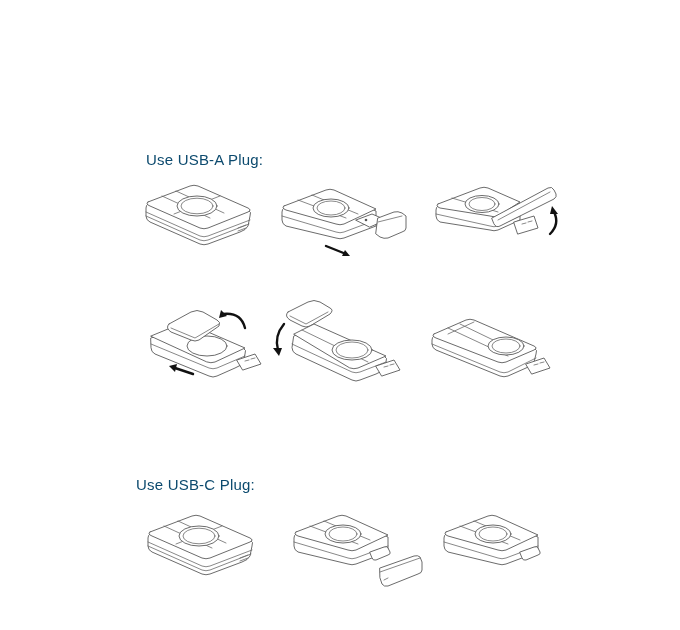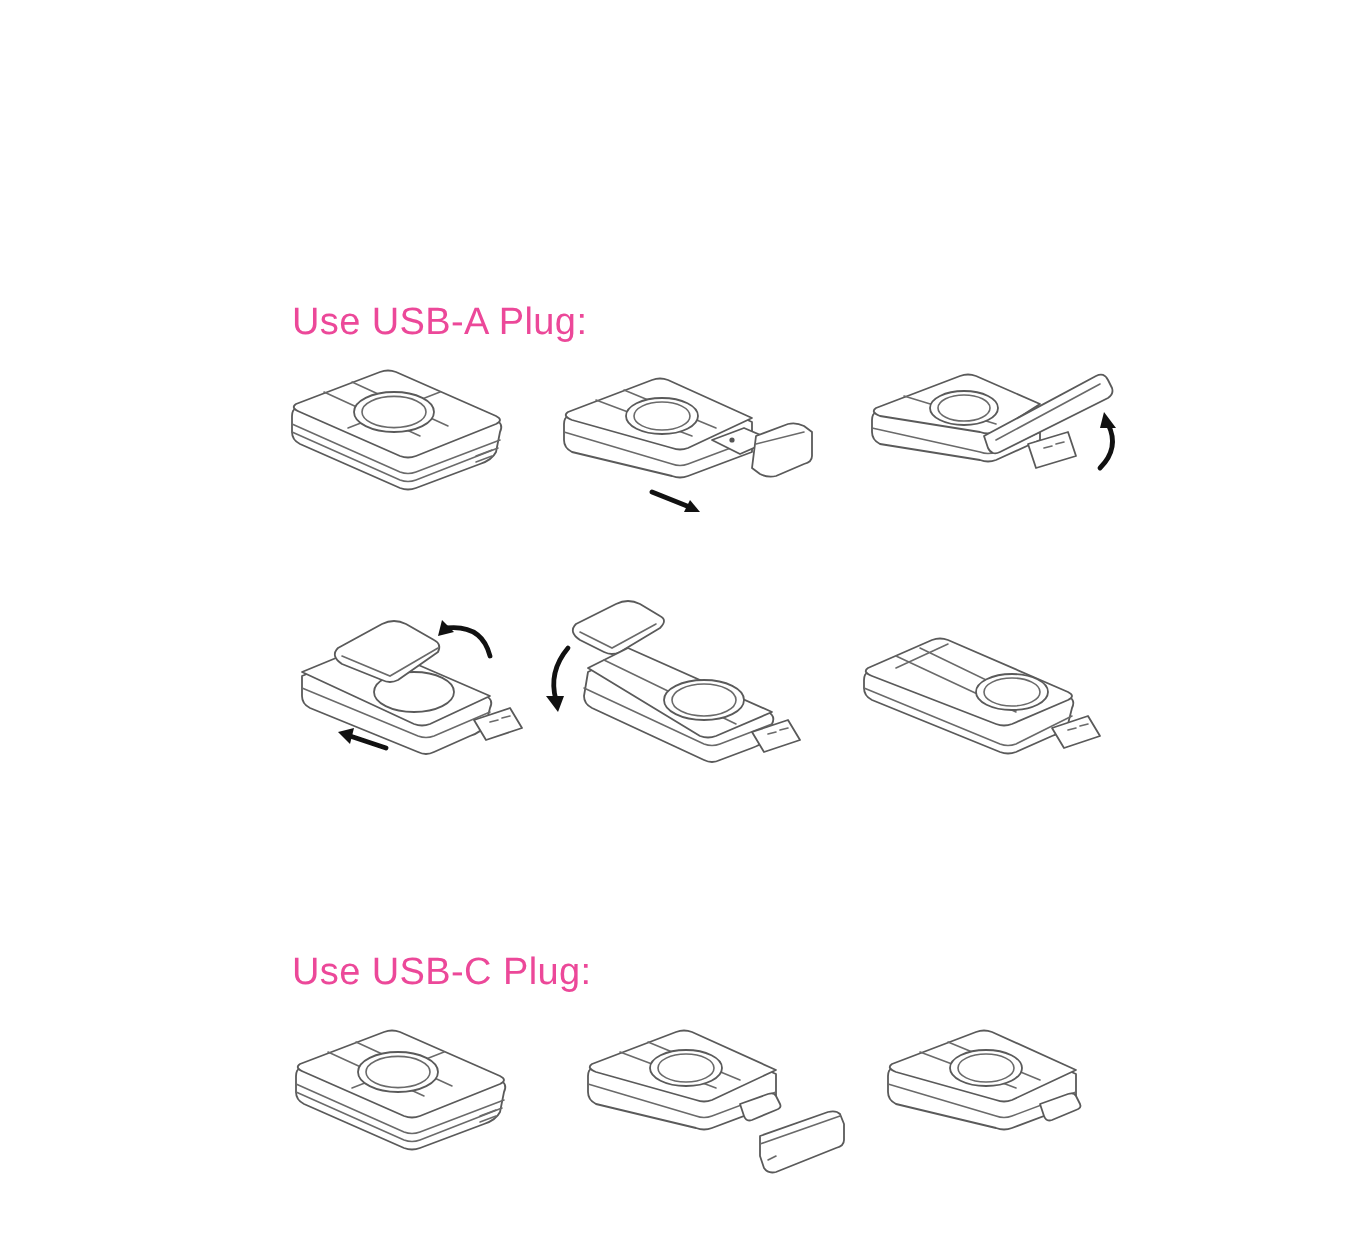--- a/index.html
+++ b/index.html
@@ -1,18 +1,18 @@
 <!DOCTYPE html>
 <html><head>
 <meta charset="utf-8">
 <style>
   html, body { margin: 0; padding: 0; background: #ffffff; }
   body { width: 680px; height: 630px; position: relative; overflow: hidden;
          font-family: "Liberation Sans", "DejaVu Sans", sans-serif; }
-  .section-title { position: absolute; font-size: 19px; color: #ec4899; letter-spacing: 0.2px; }
+  .section-title { position: absolute; font-size: 15px; color: #0c4a6e; letter-spacing: 0.2px; }
   .fig { position: absolute; }
   .fig svg { display: block; overflow: visible; }
   .ln { fill: #ffffff; stroke: #5a5a5a; stroke-width: 0.9; stroke-linejoin: round; stroke-linecap: round; }
   .ln2 { fill: none; stroke: #6a6a6a; stroke-width: 0.8; stroke-linecap: round; }
   .arrow { fill: none; stroke: #111; stroke-width: 2.4; stroke-linecap: round; }
   .arrowhead { fill: #111; stroke: none; }
 </style>
 </head>
 <body>
 
@@ -138,21 +138,21 @@
     <path class="ln" d="M8,20 L40,6 Q44,4.5 48,6 L108,32 Q112,34 108,36 L80,48 Q76,49.5 72,48 L10,24 Q5,22 8,20 Z"></path>
     <path class="ln2" d="M22,14 L82,42 M34,10 L92,38 M48,8 L22,20"></path>
     <ellipse class="ln" cx="80" cy="32" rx="18" ry="9"></ellipse>
     <ellipse class="ln2" cx="80" cy="32" rx="14" ry="7"></ellipse>
 
     <path class="ln" d="M100,50 L118,44 L124,54 L106,60 Z"></path>
     <path class="ln2" d="M108,51 L112,50 M114,49 L118,48"></path>
   </svg>
 </div>
 
-<div class="section-title" style="left:146px; top:476px;">Use USB-C Plug:</div>
+<div class="section-title" style="left:136px; top:476px;">Use USB-C Plug:</div>
 
 <div class="fig" style="left:142px; top:512px;">
   <svg width="125" height="70" viewBox="0 0 125 70">
     <use href="#body-closed"></use>
   </svg>
 </div>
 
 <div class="fig" style="left:288px; top:512px;">
   <svg width="145" height="85" viewBox="0 0 145 85">
     <path class="ln" d="M8,22 L50,6 Q54,4.5 58,6 L100,25 L100,40 L68,52 Q64,53.5 60,52 L10,40 Q6,38 6,34 L6,26 Q6,23 8,22 Z"></path>

